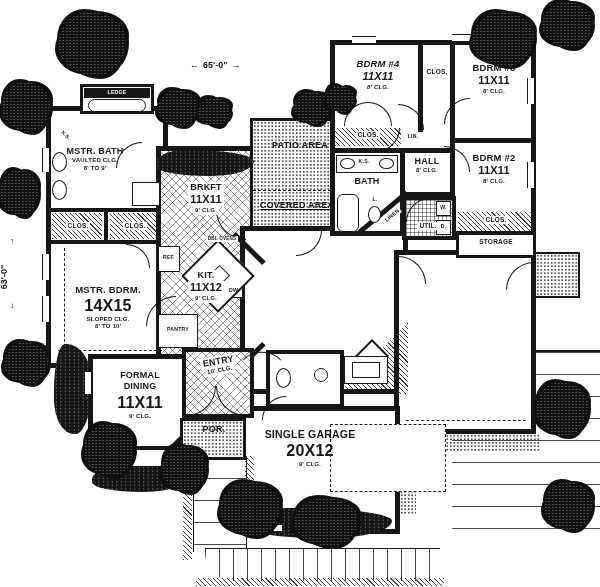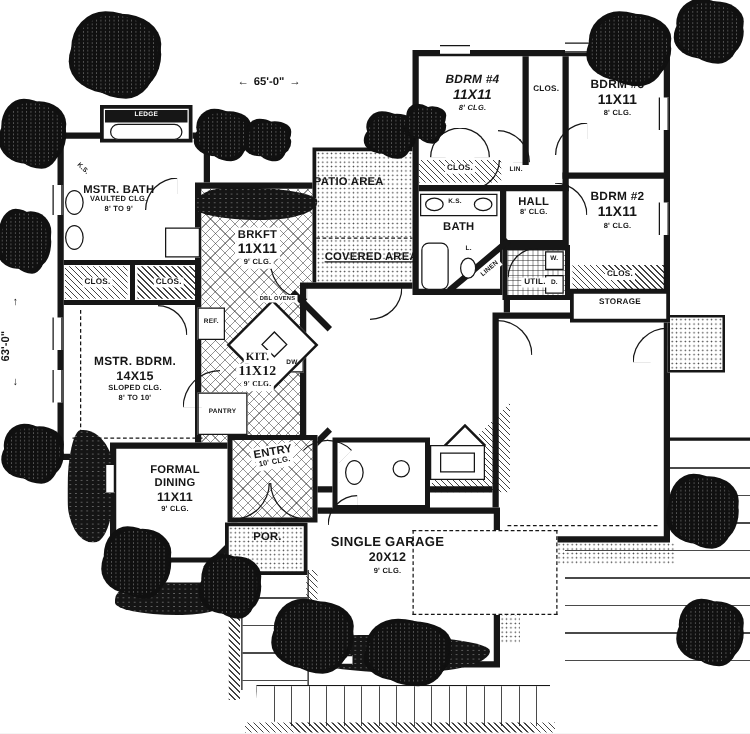--- a/index.html
+++ b/index.html
@@ -3,21 +3,21 @@
 <meta charset="utf-8">
 <style>
   html,body{margin:0;padding:0;background:#e8e8e8;}
   #plan{position:relative;width:600px;height:587px;background:#ffffff;overflow:hidden;
         font-family:"Liberation Sans",sans-serif;color:#161616;}
   .a{position:absolute;}
   .room{position:absolute;background:#fff;border:5px solid #161616;box-sizing:border-box;}
   .b4{border-width:4px}.b3{border-width:3px}.b2{border-width:2px}
   .w{position:absolute;background:#161616;}
   .lb{position:absolute;font-weight:700;text-align:center;line-height:1.25;letter-spacing:.2px;z-index:30;}
-  .nm{font-size:9.5px}.nm2{font-size:9px}.sz{font-size:10px}.sz2{font-size:11px}
+  .nm{font-size:9.5px}.nm2{font-size:9px}.sz{font-size:16px}.sz2{font-size:11px}
   .cl{font-size:6px}.t6{font-size:6.5px}.t5{font-size:5.2px}
   .chip{background:#fff;display:inline-block;padding:0 2px;}
   .stip{background-image:radial-gradient(#3a3a3a .6px,transparent .75px);background-size:3.5px 3.5px;}
   .xh{background-image:repeating-linear-gradient(45deg,rgba(20,20,20,.45) 0 .7px,transparent .7px 5.5px),
       repeating-linear-gradient(135deg,rgba(20,20,20,.45) 0 .7px,transparent .7px 5.5px);}
   .mas{background-image:repeating-linear-gradient(45deg,rgba(20,20,20,.8) 0 .8px,transparent .8px 3.4px);}
   .tile{background-image:linear-gradient(rgba(20,20,20,.45) .6px,transparent .6px),
         linear-gradient(90deg,rgba(20,20,20,.45) .6px,transparent .6px);background-size:4px 4px;}
   .linesH{background-image:repeating-linear-gradient(180deg,#4a4a4a 0 1px,transparent 1px 22px);}
   .linesV{background-image:repeating-linear-gradient(90deg,#4a4a4a 0 1px,transparent 1px 14px);}
@@ -186,26 +186,26 @@
     <div class="nm">MSTR. BDRM.</div>
     <div class="sz">14X15</div>
     <div class="cl">SLOPED CLG.</div>
     <div class="cl">8' TO 10'</div>
   </div>
   <div class="lb" style="left:168px;top:182px;width:76px;">
     <div class="nm2"><span class="chip">BRKFT</span></div>
     <div class="sz2"><span class="chip">11X11</span></div>
     <div class="cl"><span class="chip">9' CLG.</span></div>
   </div>
-  <div class="lb" style="left:168px;top:280px;width:76px;font-family:Liberation Serif, serif;">
+  <div class="lb" style="left:168px;top:270px;width:76px;">
     <div class="nm2"><span class="chip">KIT.</span></div>
     <div class="sz2"><span class="chip">11X12</span></div>
     <div class="cl"><span class="chip">9' CLG.</span></div>
   </div>
-  <div class="lb nm2" style="left:236px;top:140px;width:86px;">
+  <div class="lb nm2" style="left:257px;top:140px;width:86px;">
     <span>PATIO AREA</span>
   </div>
   <div class="lb nm2" style="left:252px;top:200px;width:90px;text-decoration:underline;">
     <span>COVERED AREA</span>
   </div>
   <div class="lb" style="left:338px;top:58px;width:80px;font-style:italic;">
     <div class="nm">BDRM #4</div>
     <div class="sz2">11X11</div>
     <div class="cl">8' CLG.</div>
   </div>

